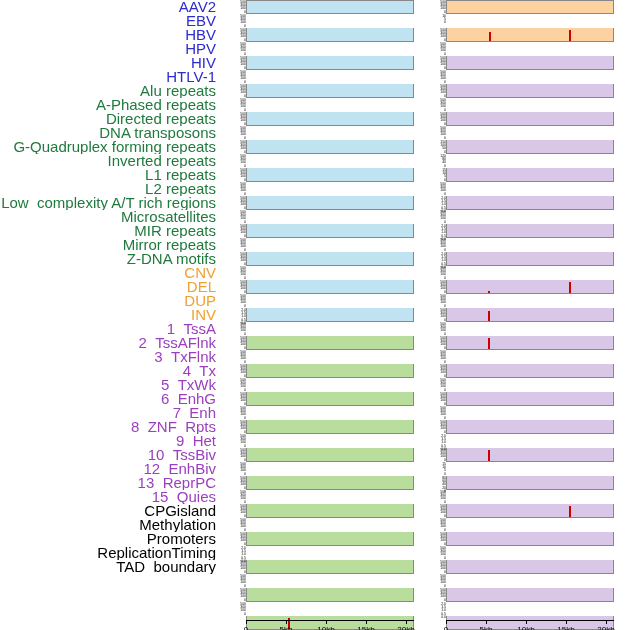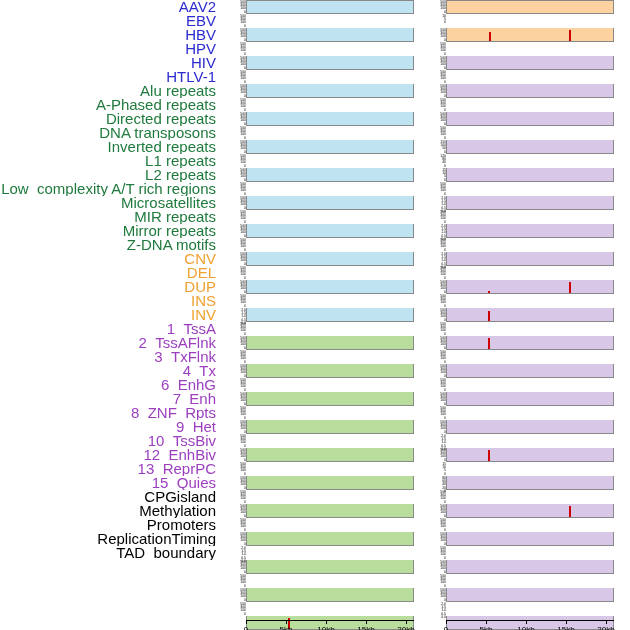--- a/index.html
+++ b/index.html
@@ -78,37 +78,38 @@
       <div class="row-label" style="color: rgb(43, 43, 208);">AAV2</div>
       <div class="row-label" style="color: rgb(43, 43, 208);">EBV</div>
       <div class="row-label" style="color: rgb(43, 43, 208);">HBV</div>
       <div class="row-label" style="color: rgb(43, 43, 208);">HPV</div>
       <div class="row-label" style="color: rgb(43, 43, 208);">HIV</div>
       <div class="row-label" style="color: rgb(43, 43, 208);">HTLV-1</div>
       <div class="row-label" style="color: rgb(31, 122, 61);">Alu repeats</div>
       <div class="row-label" style="color: rgb(31, 122, 61);">A-Phased repeats</div>
       <div class="row-label" style="color: rgb(31, 122, 61);">Directed repeats</div>
       <div class="row-label" style="color: rgb(31, 122, 61);">DNA transposons</div>
+      <div class="row-label" style="color: rgb(31, 122, 61);">G-Quadruplex forming repeats</div>
       <div class="row-label" style="color: rgb(31, 122, 61);">Inverted repeats</div>
       <div class="row-label" style="color: rgb(31, 122, 61);">L1 repeats</div>
       <div class="row-label" style="color: rgb(31, 122, 61);">L2 repeats</div>
       <div class="row-label" style="color: rgb(31, 122, 61);">Low_complexity A/T rich regions</div>
       <div class="row-label" style="color: rgb(31, 122, 61); margin-left: 24px;">Microsatellites</div>
       <div class="row-label" style="color: rgb(31, 122, 61);">MIR repeats</div>
       <div class="row-label" style="color: rgb(31, 122, 61);">Mirror repeats</div>
       <div class="row-label" style="color: rgb(31, 122, 61);">Z-DNA motifs</div>
       <div class="row-label" style="color: rgb(240, 160, 48);">CNV</div>
       <div class="row-label" style="color: rgb(240, 160, 48);">DEL</div>
       <div class="row-label" style="color: rgb(240, 160, 48);">DUP</div>
-      <div class="row-label" style="color: rgb(240, 160, 48);">INS</div>
       <div class="row-label" style="color: rgb(240, 160, 48);">INV</div>
       <div class="row-label" style="color: rgb(155, 63, 191);">1_TssA</div>
       <div class="row-label" style="color: rgb(155, 63, 191);">2_TssAFlnk</div>
       <div class="row-label" style="color: rgb(155, 63, 191);">3_TxFlnk</div>
       <div class="row-label" style="color: rgb(155, 63, 191);">4_Tx</div>
+      <div class="row-label" style="color: rgb(155, 63, 191);">5_TxWk</div>
       <div class="row-label" style="color: rgb(155, 63, 191);">6_EnhG</div>
       <div class="row-label" style="color: rgb(155, 63, 191);">7_Enh</div>
       <div class="row-label" style="color: rgb(155, 63, 191);">8_ZNF_Rpts</div>
       <div class="row-label" style="color: rgb(155, 63, 191);">9_Het</div>
       <div class="row-label" style="color: rgb(155, 63, 191);">10_TssBiv</div>
       <div class="row-label" style="color: rgb(155, 63, 191);">12_EnhBiv</div>
       <div class="row-label" style="color: rgb(155, 63, 191);">13_ReprPC</div>
       <div class="row-label" style="color: rgb(155, 63, 191);">15_Quies</div>
       <div class="row-label" style="color: rgb(0, 0, 0);">CPGisland</div>
       <div class="row-label" style="color: rgb(0, 0, 0);">Methylation</div>

